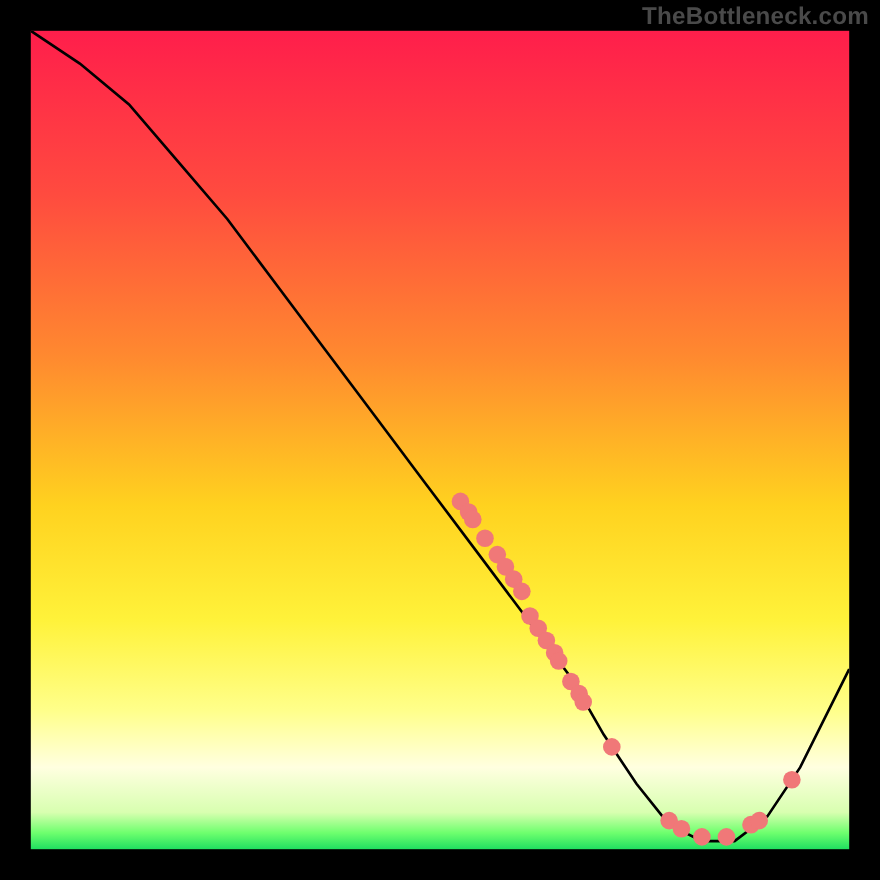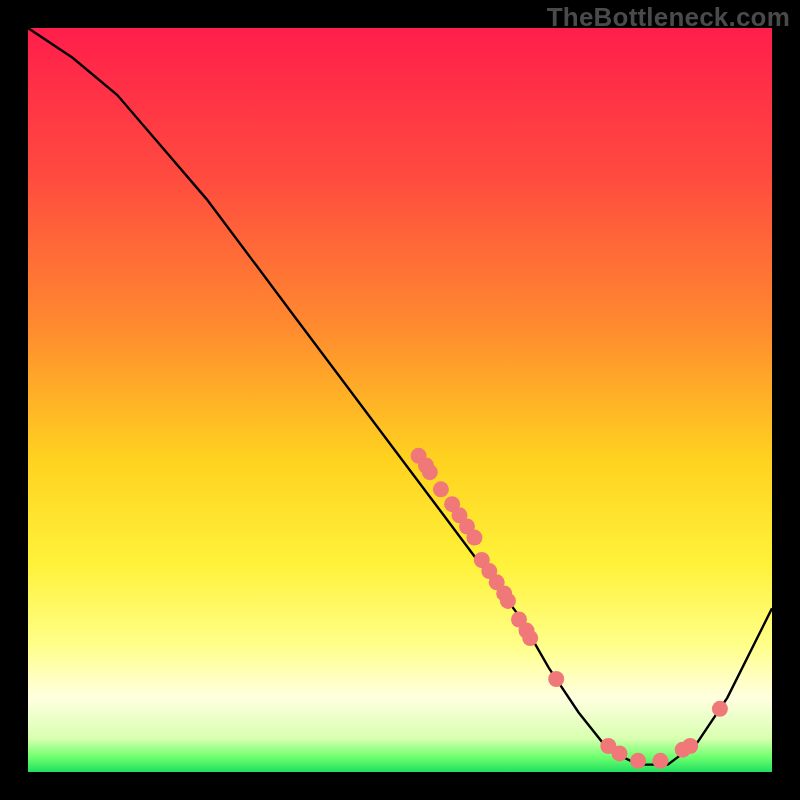--- a/index.html
+++ b/index.html
@@ -17,21 +17,21 @@
     top: 0;
     width: 800px;
     height: 800px;
     background: #000;
   }
   .watermark {
     position: absolute;
     top: 2px;
     right: 10px;
     color: #4a4a4a;
-    font-size: 26px;
+    font-size: 22px;
     font-weight: 600;
     letter-spacing: 0.2px;
   }
   svg {
     position: absolute;
     left: 0;
     top: 0;
   }
 </style>
 </head>

